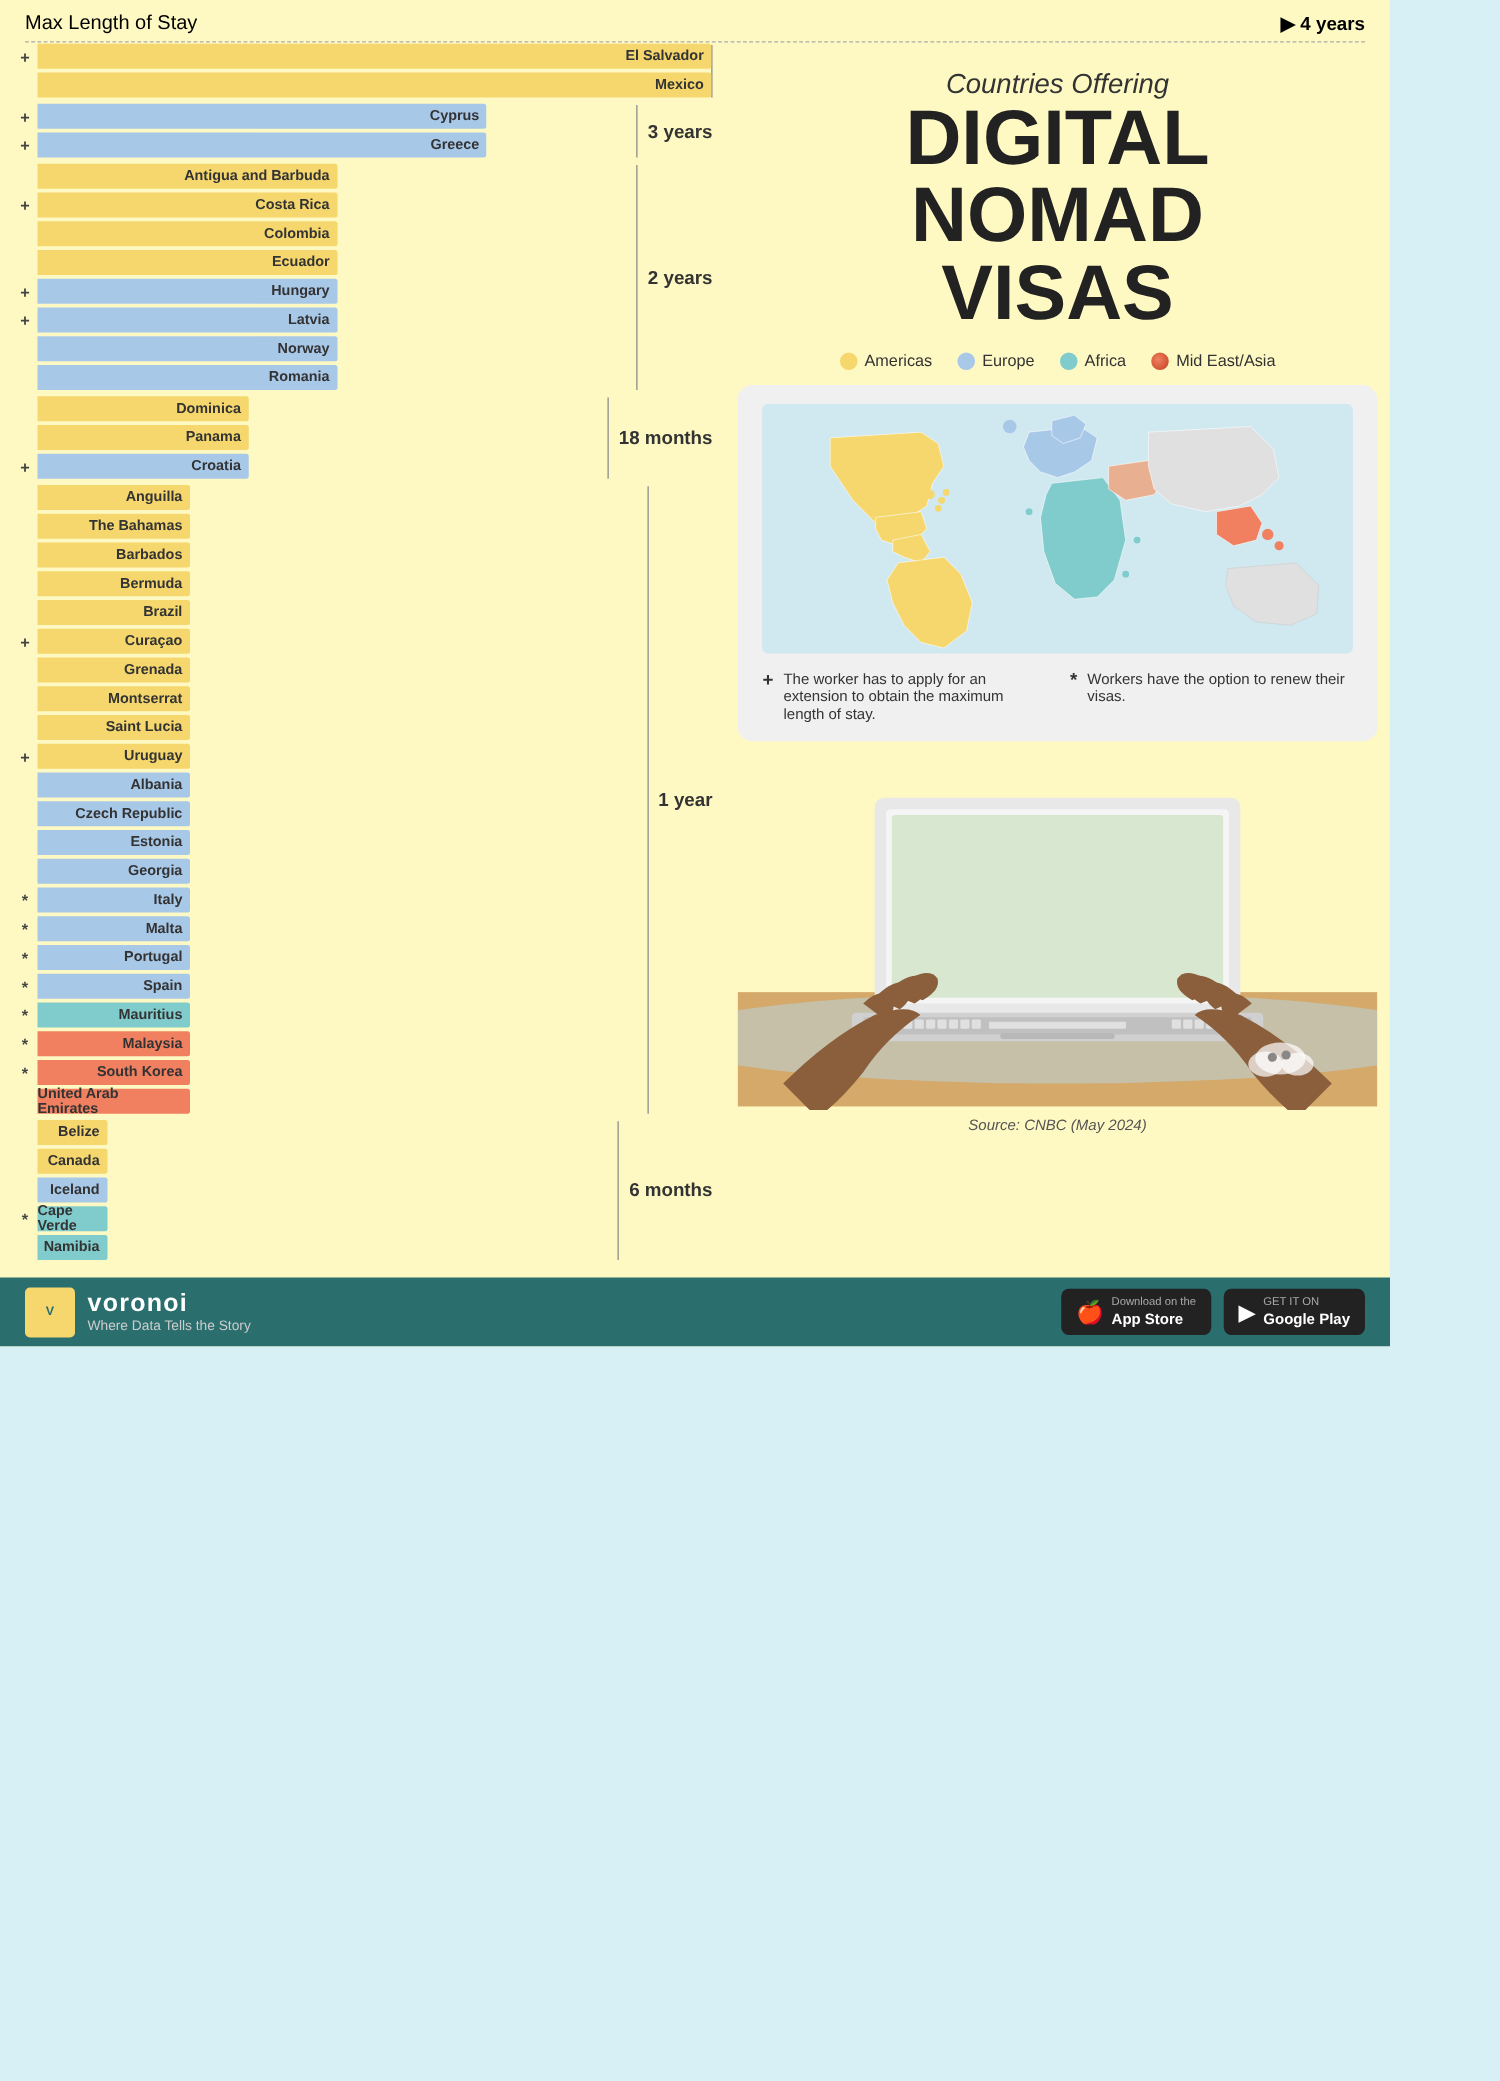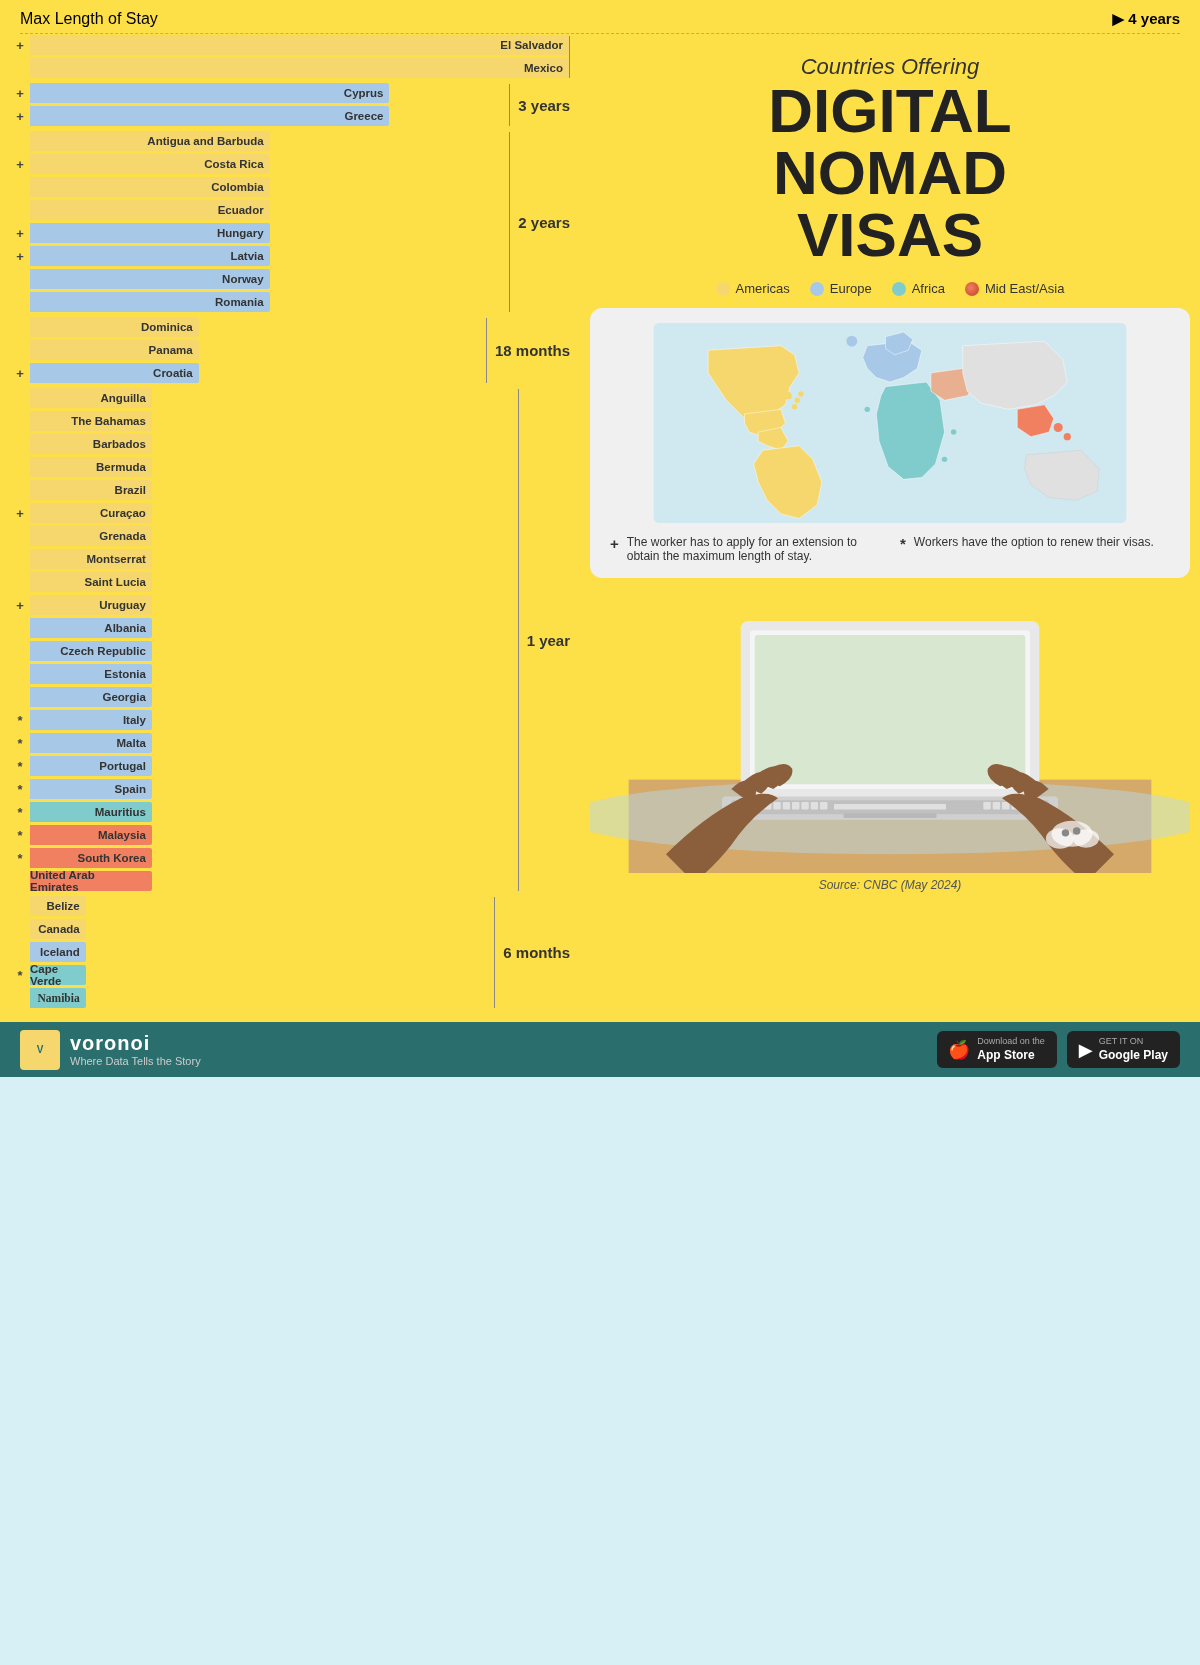--- a/index.html
+++ b/index.html
@@ -4,22 +4,22 @@
   <style>
     * { box-sizing: border-box; margin: 0; padding: 0; }
     body {
       width: 1200px;
       min-height: 1665px;
       font-family: Arial, sans-serif;
       background: #d6f0f5;
       overflow-x: hidden;
     }
     .main-container {
-      width: 1200px;
-      background: #fde047;
+      width: 1112px;
+      background: #fef9c3;
       position: relative;
     }
 
     
     .header {
       padding: 10px 20px 5px 20px;
       display: flex;
       justify-content: space-between;
       align-items: center;
     }
@@ -563,21 +563,21 @@
             </div>
             <div class="bar-row">
               <div class="bar-prefix">*</div>
               <div class="bar-wrapper">
                 <div class="bar" style="width: 12%; background: rgb(128, 204, 204); max-width: 100%;">Cape Verde</div>
               </div>
             </div>
             <div class="bar-row">
               <div class="bar-prefix"></div>
               <div class="bar-wrapper">
-                <div class="bar" style="width: 12%; background: rgb(128, 204, 204); max-width: 100%; font-family: Liberation Serif, serif;">Namibia</div>
+                <div class="bar" style="width: 12%; background: rgb(128, 204, 204); max-width: 100%;">Namibia</div>
               </div>
             </div>
           </div>
         <div class="bracket-container">
           <div class="vert-line"></div>
           <span class="group-label">6 months</span>
         </div>
       </div>
 
     </div>

